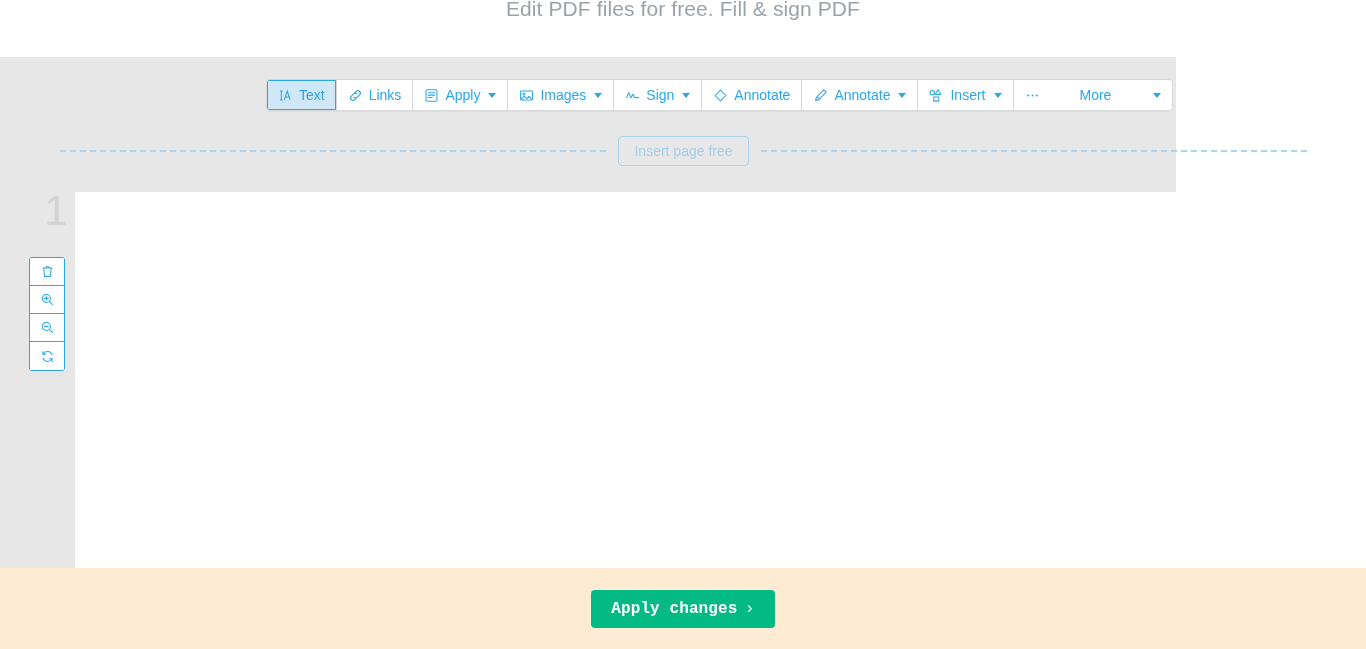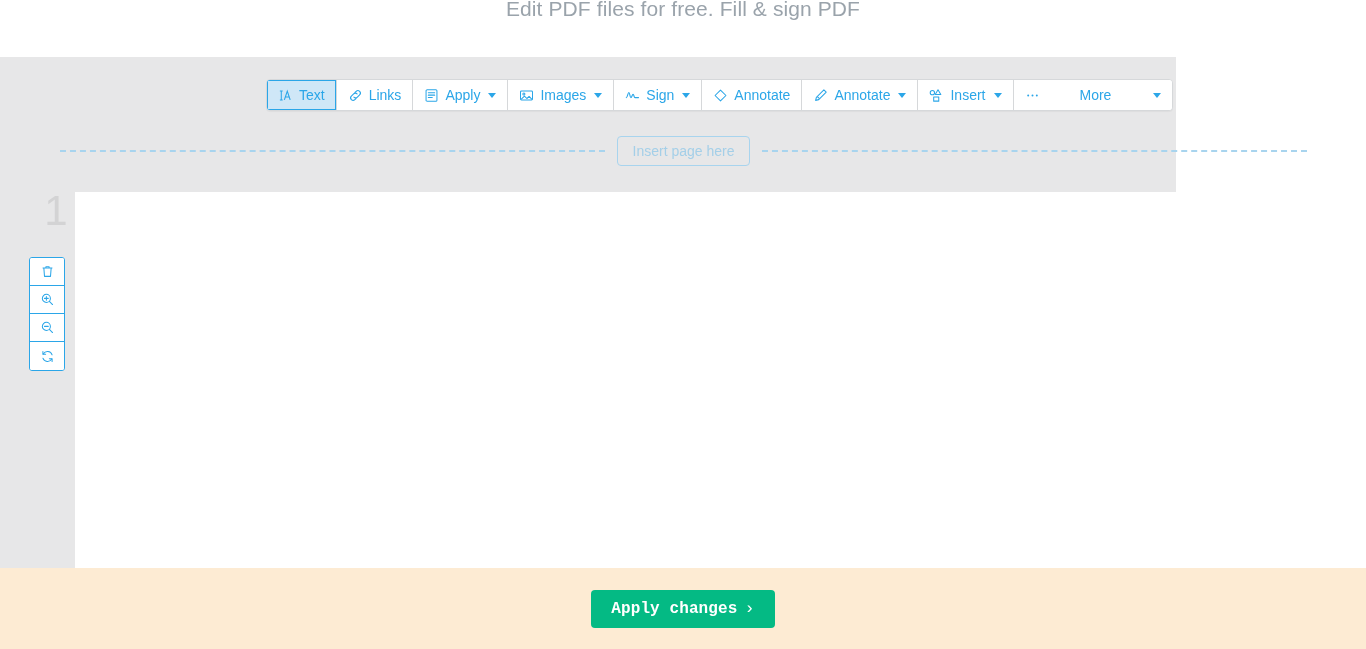--- a/index.html
+++ b/index.html
@@ -321,21 +321,21 @@
           </svg>
         </span>
         <span>More</span>
         <span class="caret"></span>
       </button>
 
     </div>
 
     <div class="insert-row">
       <div class="insert-line left"></div>
-      <button class="insert-btn">Insert page here</button>
+      <button class="insert-btn">Insert page free</button>
       <div class="insert-line right"></div>
     </div>
 
     <div class="page-number">1</div>
 
     <div class="page-canvas"></div>
 
     <div class="page-tools">
 
       <button class="page-tool">

